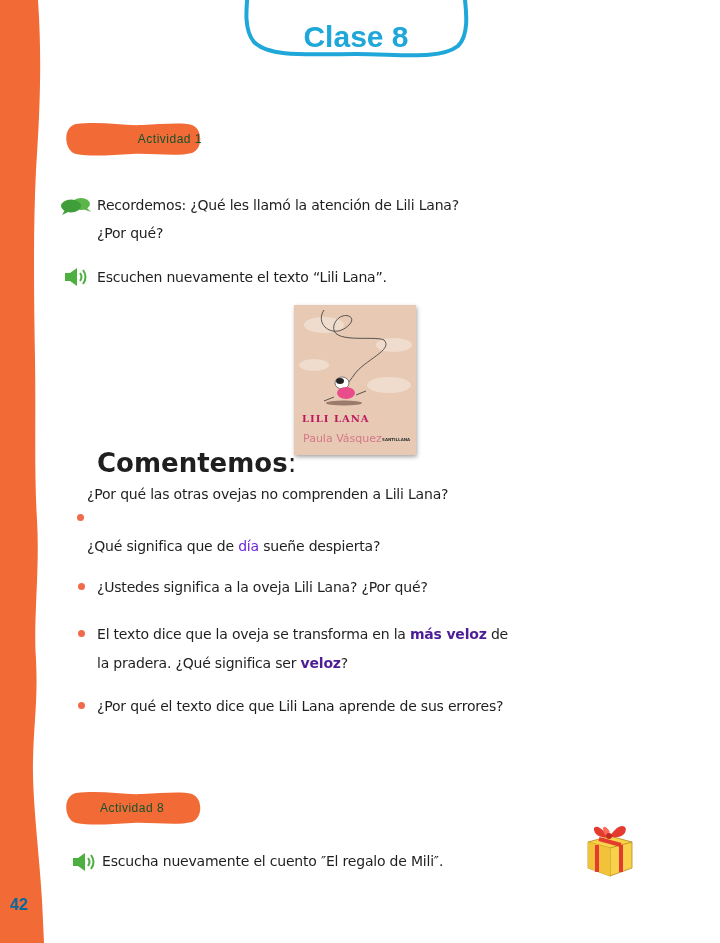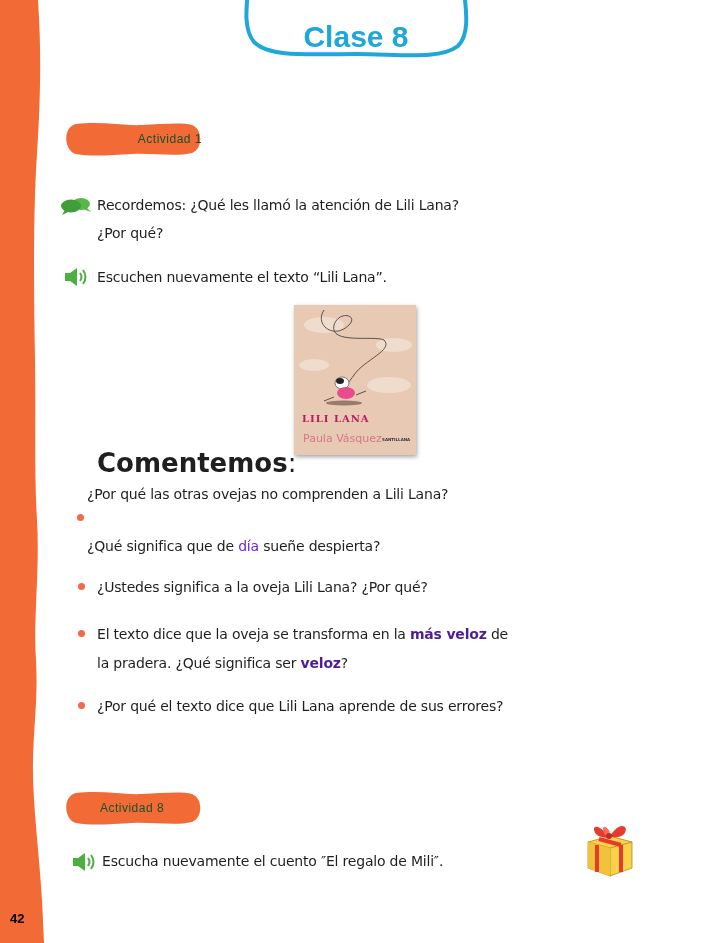--- a/index.html
+++ b/index.html
@@ -1,20 +1,20 @@
 <!DOCTYPE html>
 <html><head>
 <meta charset="utf-8">
 <style>
   * { margin:0; padding:0; box-sizing:border-box; }
   html, body { width:720px; height:943px; overflow:hidden; background:#ffffff; }
   body { position:relative; font-family:"DejaVu Sans", sans-serif; color:#1f1f1f; }
 
   .side-strip { position:absolute; left:0; top:0; width:48px; height:943px; }
-  .page-number { position:absolute; left:10px; top:896px; font-size:13px; font-weight:bold; color:#000000; font-family:"Liberation Sans", sans-serif;margin-top:15px; }
+  .page-number { position:absolute; left:10px; top:896px; font-size:16px; font-weight:bold; color:#0369a1; font-family:"Liberation Sans", sans-serif; }
 
   .clase-tab { position:absolute; left:240px; top:-10px; width:232px; height:78px; }
   .clase-title { position:absolute; left:240px; top:20px; width:232px; text-align:center; font-size:30px; font-weight:bold; color:#1ea7d8; font-family:"Liberation Sans", sans-serif; }
 
   .actividad-badge { position:absolute; height:34px; display:flex; align-items:center; justify-content:flex-end; color:#14532d; font-size:12px; font-family:"Liberation Sans", sans-serif; }
   .actividad-badge svg { position:absolute; left:0; top:0; }
   .actividad-badge span { position:relative; letter-spacing:0.5px; }
 
   .line { position:absolute; font-size:14px; line-height:30px; font-family:"DejaVu Sans", sans-serif; letter-spacing:-0.2px; white-space:nowrap; }
   .icon { position:absolute; }

